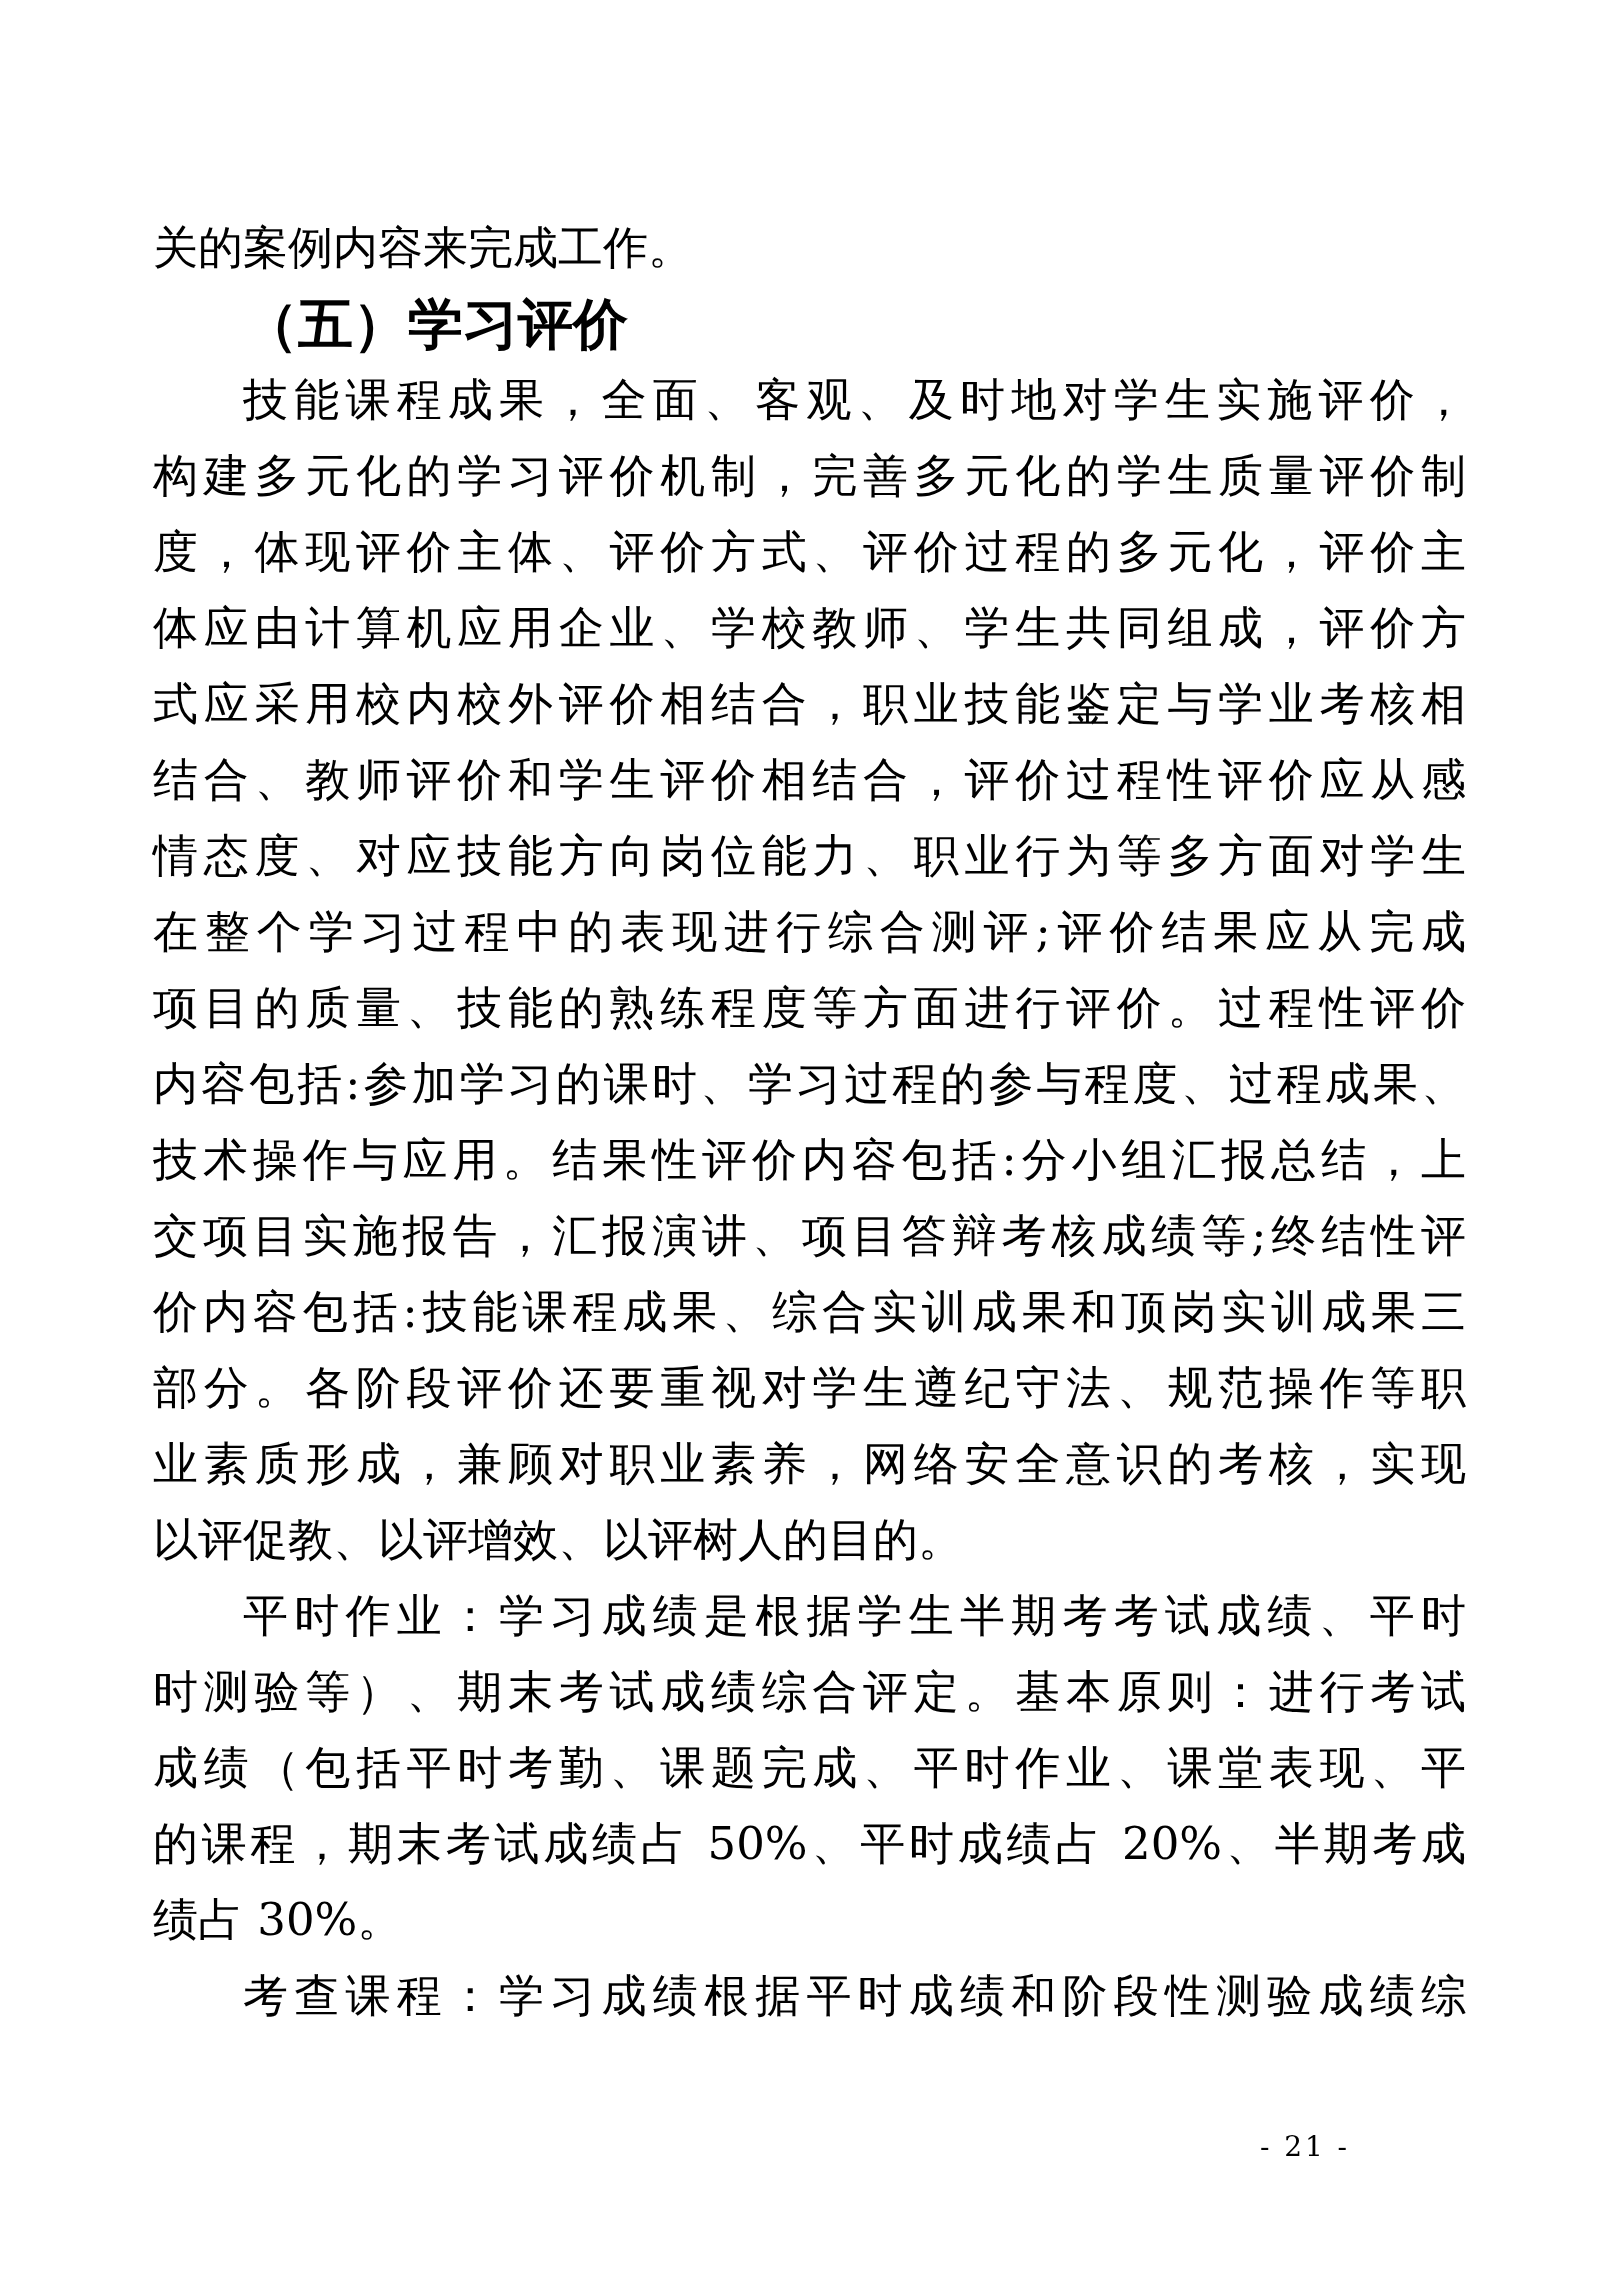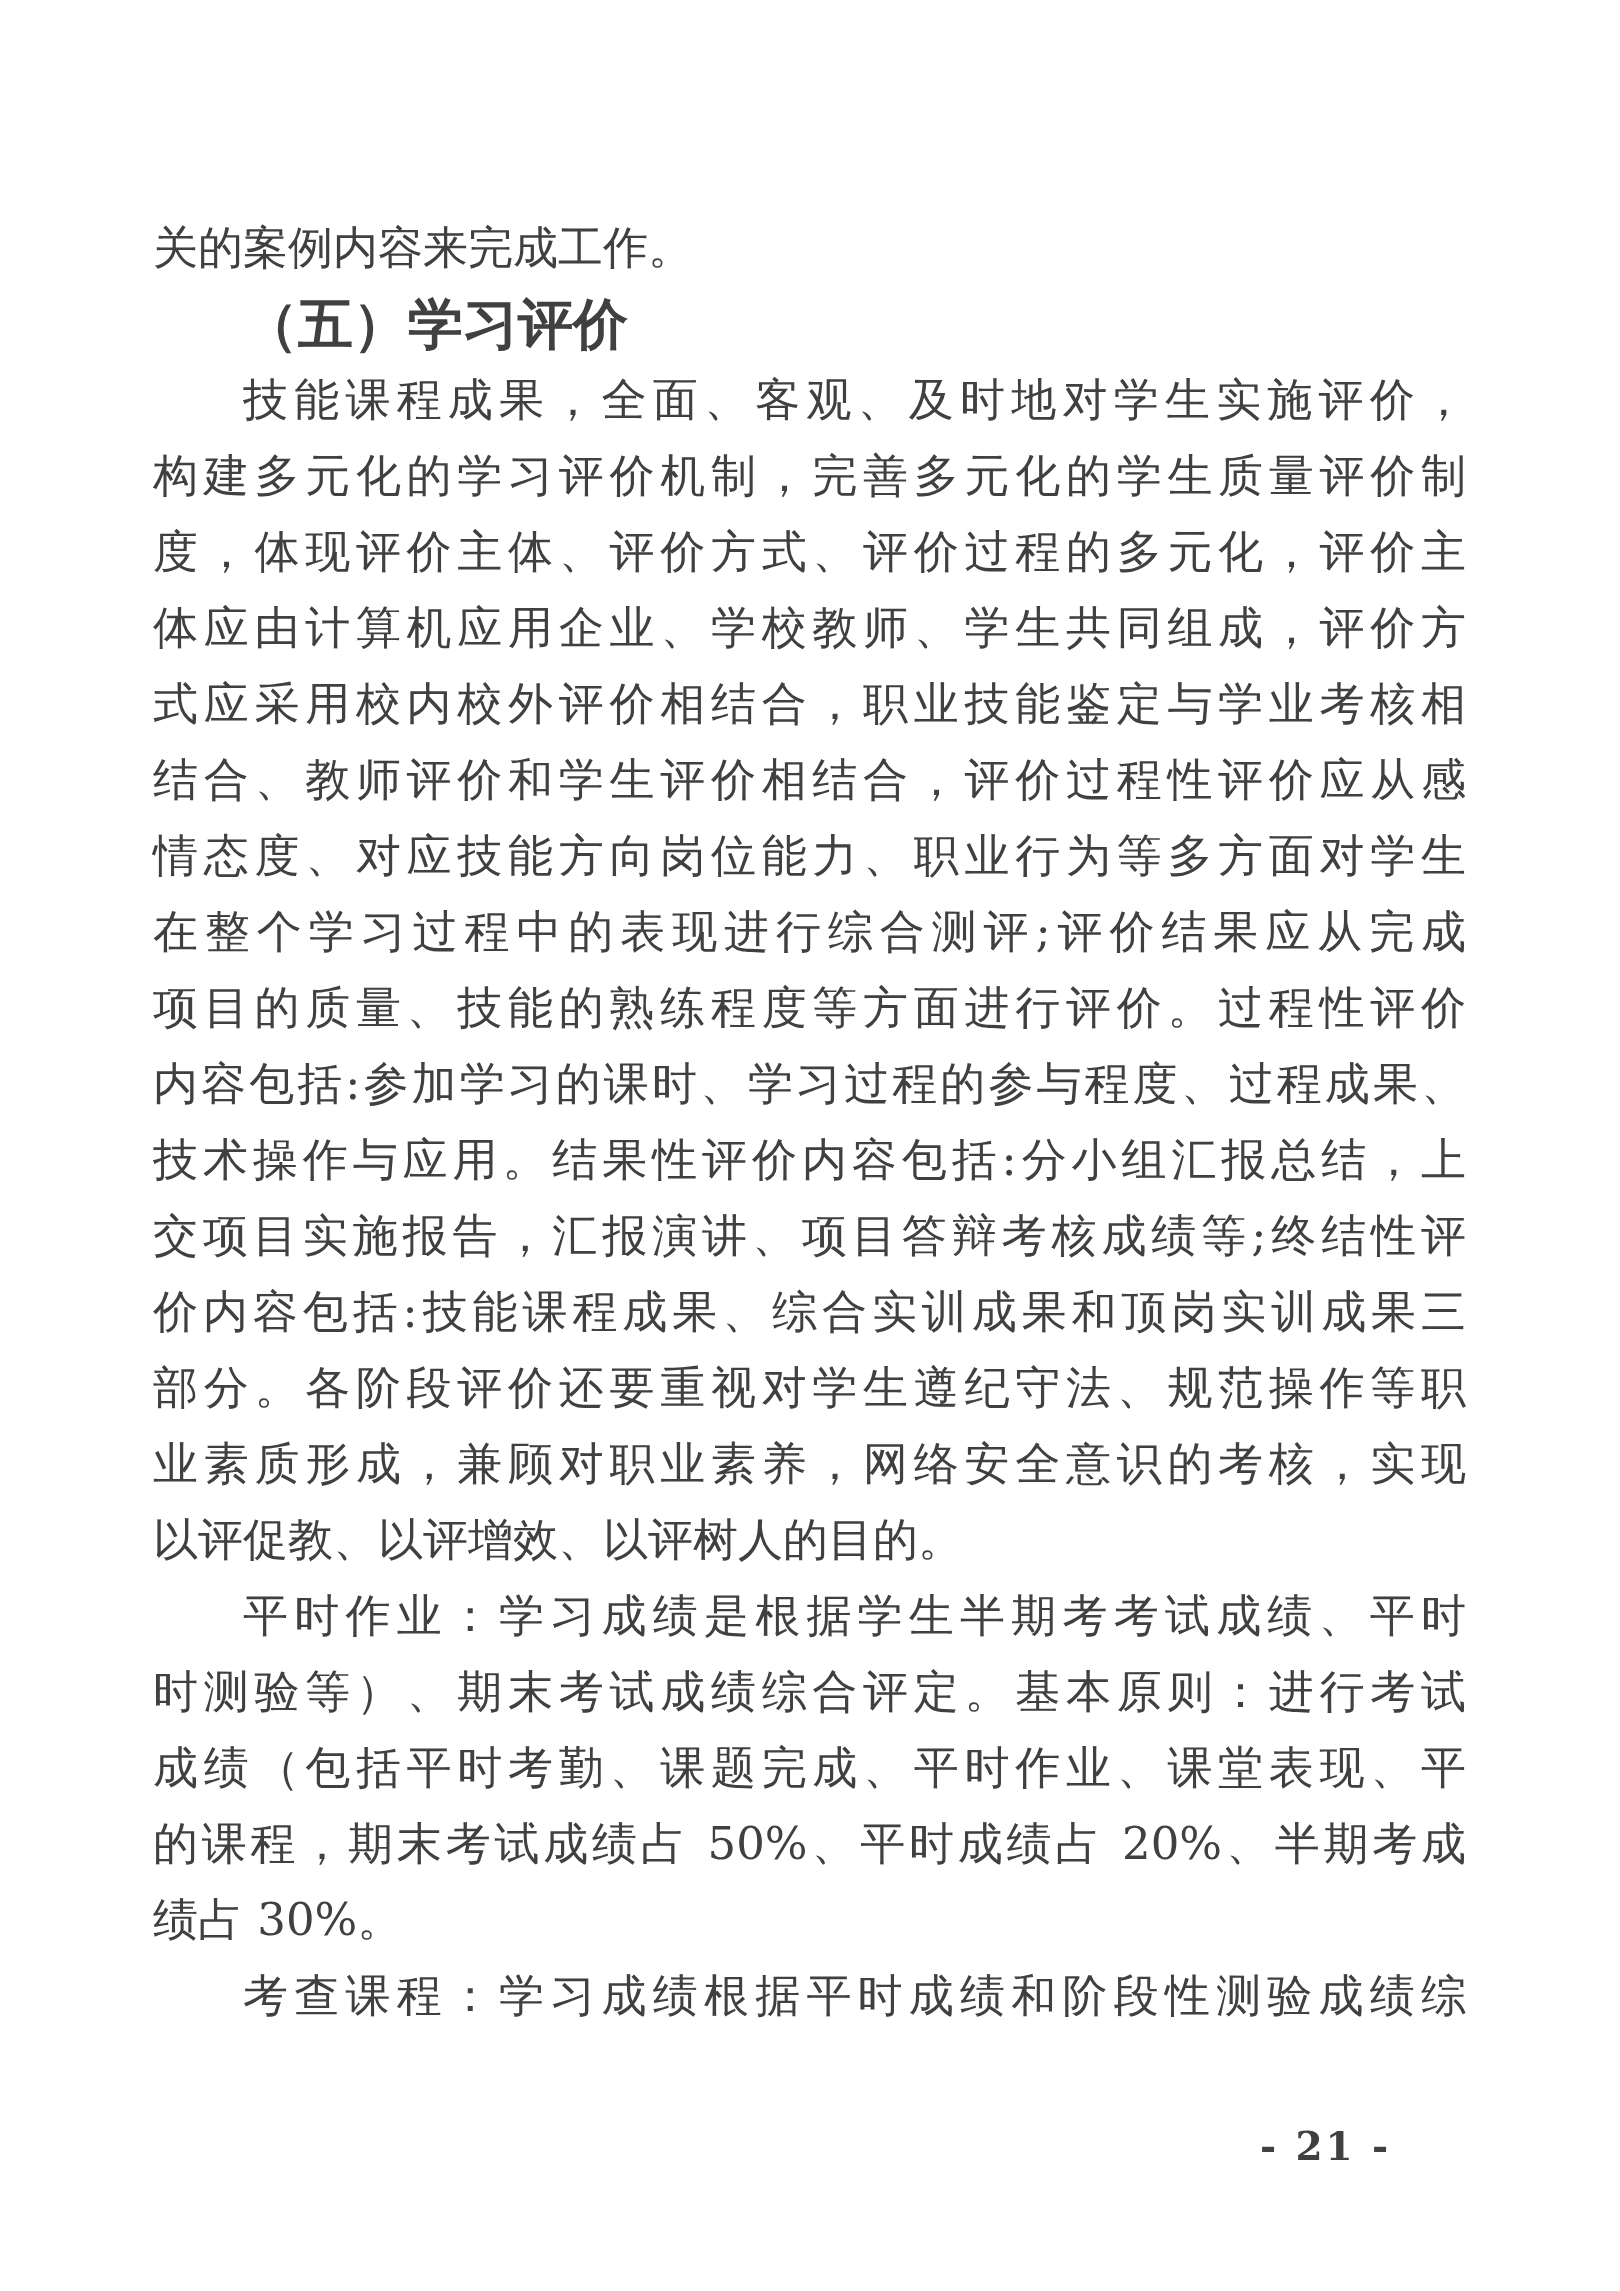--- a/index.html
+++ b/index.html
@@ -6,21 +6,21 @@
     margin: 0;
     padding: 0;
     background: #e8e8e8;
   }
   .page {
     position: relative;
     width: 1620px;
     height: 2292px;
     background: #ffffff;
     overflow: hidden;
-    color: #404040;
+    color: #000000;
     font-family: "DejaVu Serif", "Liberation Serif", serif;
   }
   .doc-body {
     position: absolute;
     left: 153px;
     top: 210px;
     width: 1313px;
   }
   .line {
     height: 76px;
@@ -42,25 +42,24 @@
     font-weight: 700;
     font-size: 55px;
     text-align: left;
     text-align-last: left;
     padding-left: 90px;
   }
   .page-number {
     position: absolute;
     left: 1260px;
     top: 2123px;
-    font-size: 39px;
+    font-size: 28px;
     line-height: 47px;
     letter-spacing: 2.9px;
     text-align: left;
-    font-weight: bold;
   }
 </style>
 </head>
 <body>
 
 <div class="page">
   <div class="doc-body">
 
     <div class="line end">关的案例内容来完成工作。</div>
 

